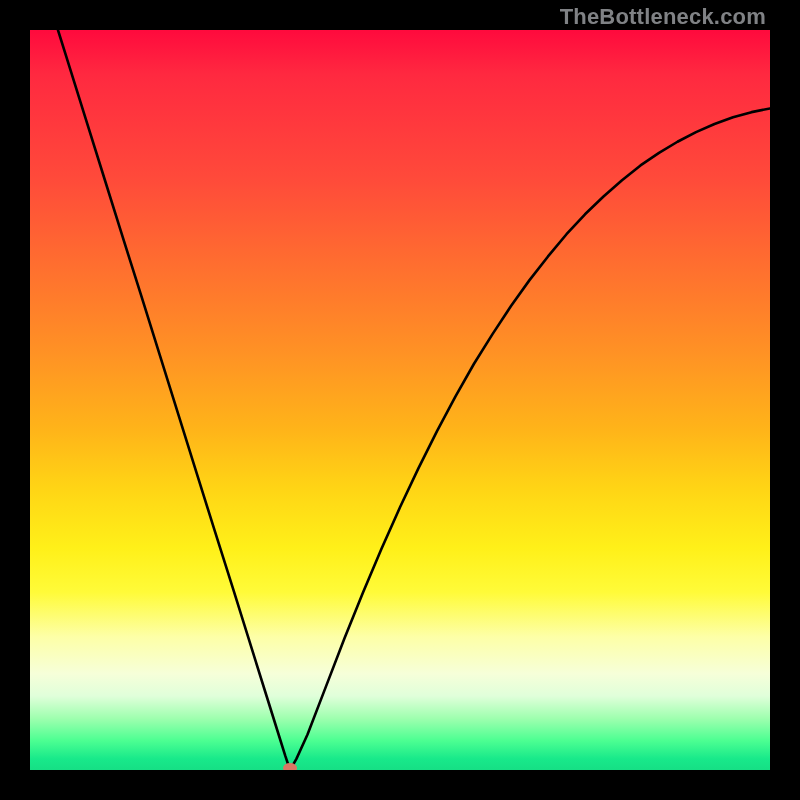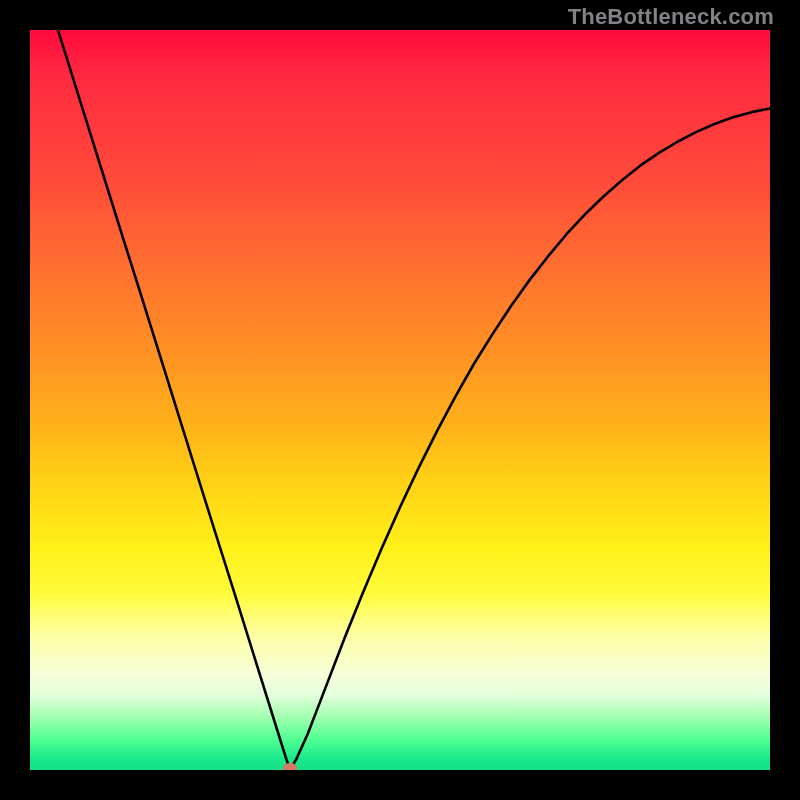--- a/index.html
+++ b/index.html
@@ -48,21 +48,21 @@
       #16df85 100%
     );
   }
   .svg-overlay {
     position: absolute;
     inset: 0;
   }
   .wm {
     position: absolute;
     top: 4px;
-    right: 26px;
+    right: 34px;
     color: #808285;
     font-size: 22px;
     font-weight: 600;
     letter-spacing: 0.2px;
     user-select: none;
   }
 </style>
 </head>
 <body>
 <div class="frame">

